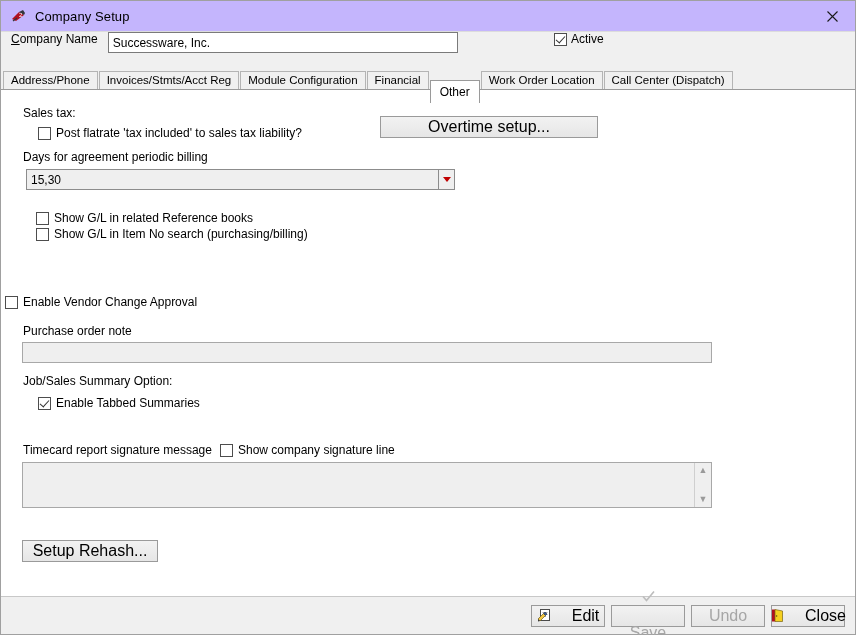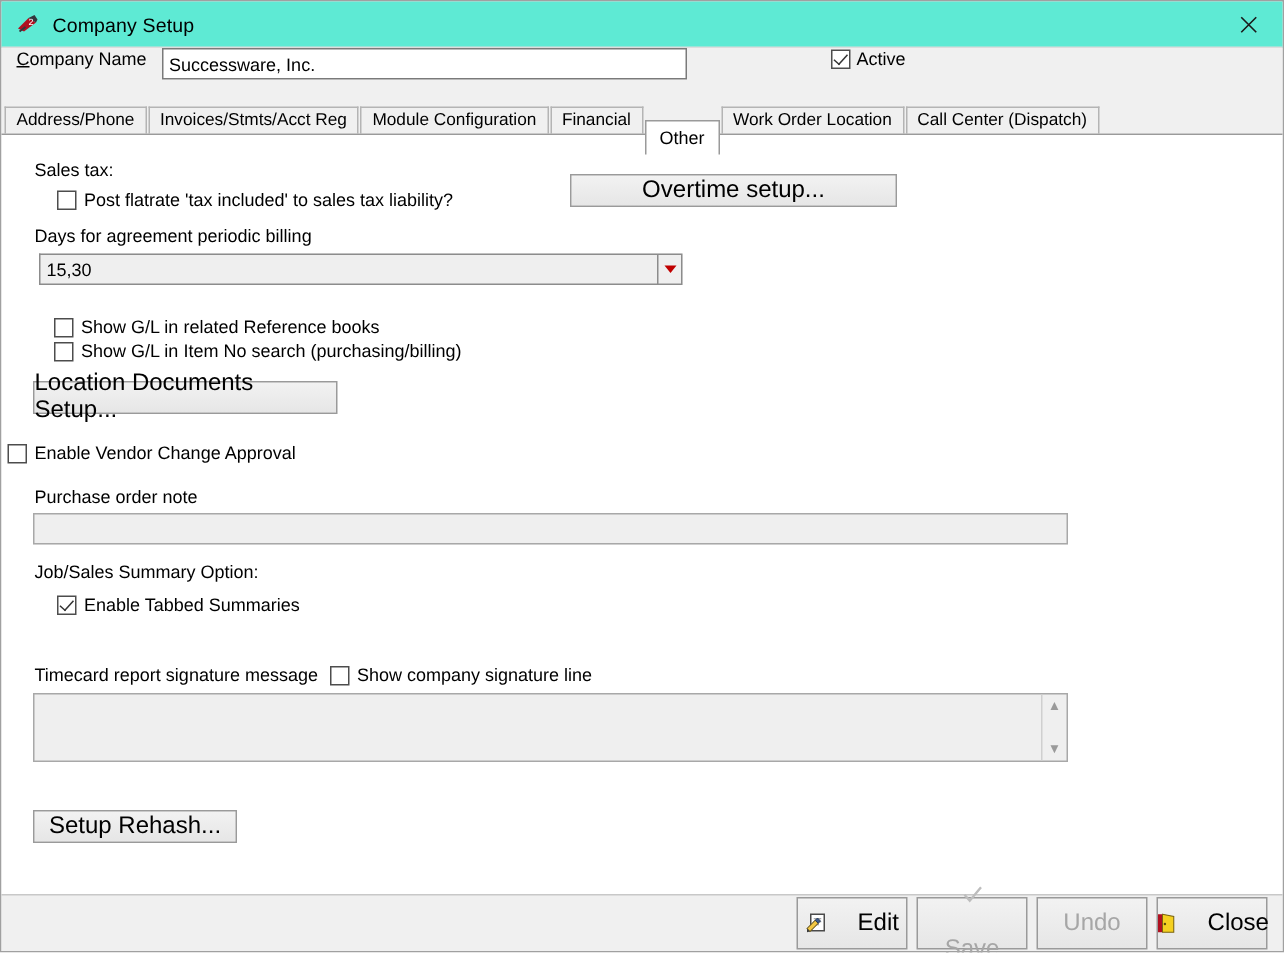--- a/index.html
+++ b/index.html
@@ -14,21 +14,21 @@
     position: relative;
     width: 856px; height: 635px;
     background: #ffffff;
     border: 1px solid #a0a0a0;
     display: flex; flex-direction: column;
   }
 
   
   .titlebar {
     height: 31px; flex: 0 0 31px;
-    background: #5eead4;
+    background: #c4b5fd;
     border-bottom: 1px solid #dcdcdc;
     display: flex; align-items: center;
     padding-left: 9px;
     position: relative;
   }
   .app-icon {
     width: 17px; height: 17px;
     position: relative;
     margin-right: 8px;
     flex: 0 0 17px;
@@ -205,21 +205,21 @@
   .bottombar {
     flex: 0 0 38px;
     background: #f0f0f0;
     border-top: 1px solid #c8c8c8;
     display: flex; align-items: center;
     justify-content: flex-end;
     padding-right: 10px;
     gap: 6px;
   }
   .bbtn {
-    height: 35px; width: 74px;
+    height: 22px; width: 74px;
     gap: 20px;
   }
   .ico { width: 15px; height: 15px; position: relative; flex:0 0 15px; }
 </style>
 </head>
 <body>
 
 <div id="app">
 
   <div class="titlebar">
@@ -301,23 +301,20 @@
     <div class="row cbrow" style="left:35px; top:121px;">
       <span class="cb"></span>
       <span class="text">Show G/L in related Reference books</span>
     </div>
 
     <div class="row cbrow" style="left:35px; top:137px;">
       <span class="cb"></span>
       <span class="text">Show G/L in Item No search (purchasing/billing)</span>
     </div>
 
-    <div class="btn" style="position:absolute; left:21px; top:164px; width:203px; height:22px;">
-      <span>Location Documents Setup...</span>
-    </div>
 
     <div class="row cbrow" style="left:4px; top:205px;">
       <span class="cb"></span>
       <span class="text">Enable Vendor Change Approval</span>
     </div>
 
     <div class="row" style="left:22px; top:234px;">
       <span class="text">Purchase order note</span>
     </div>
 

